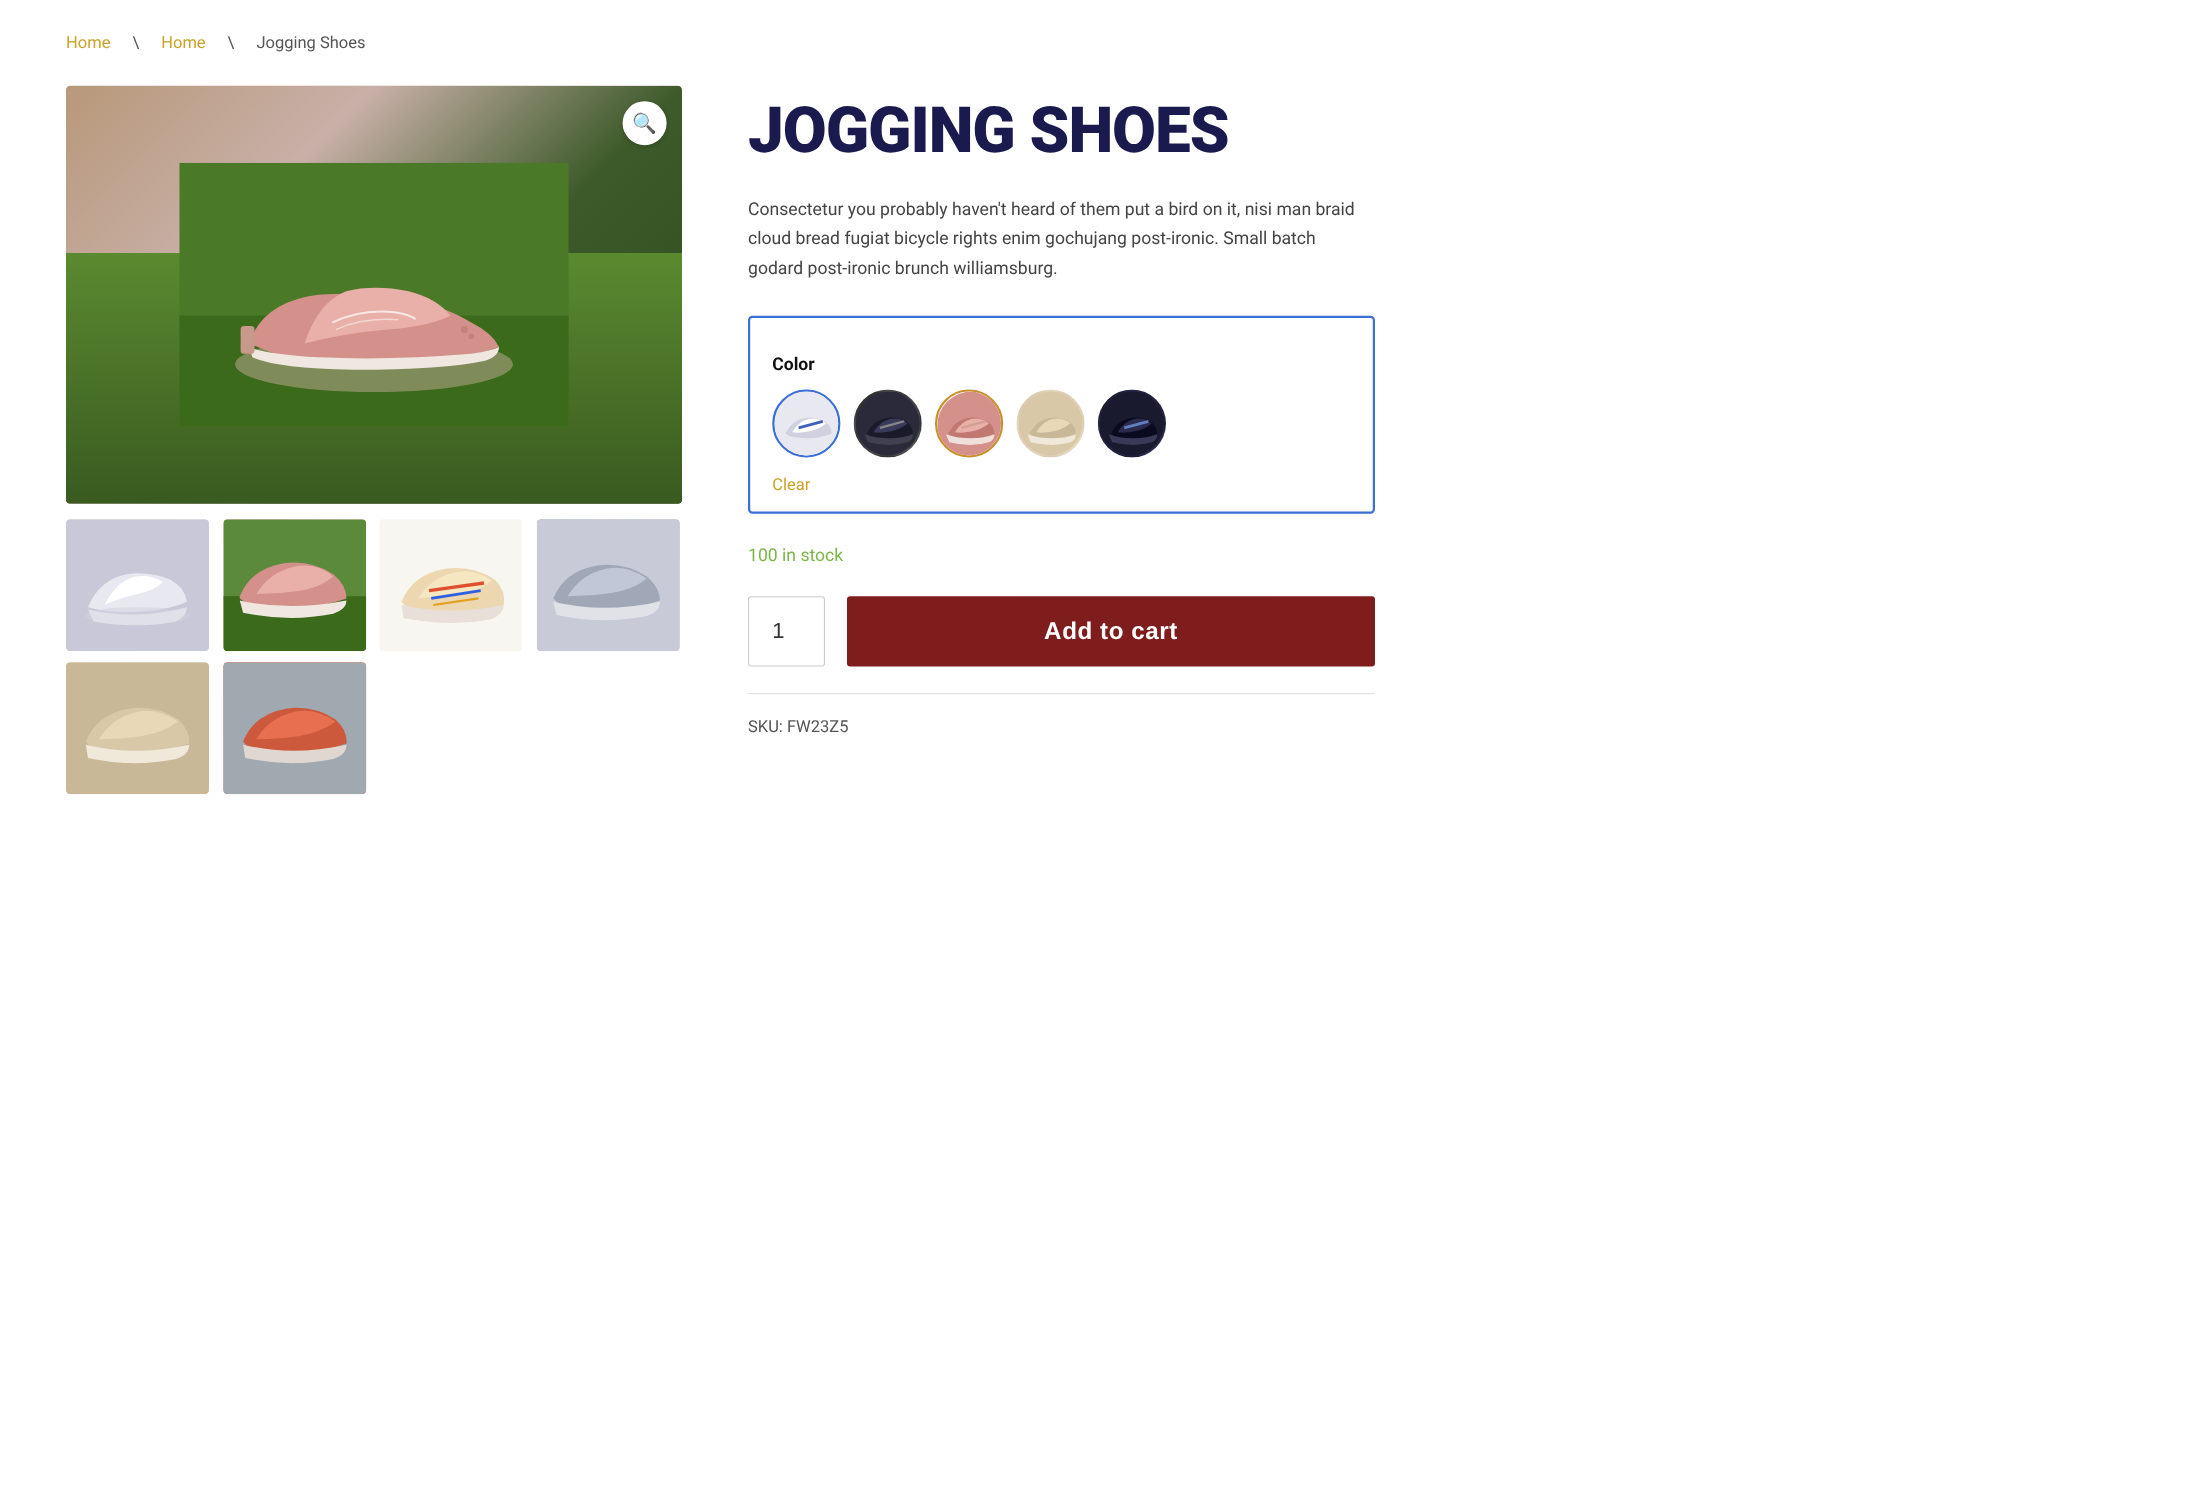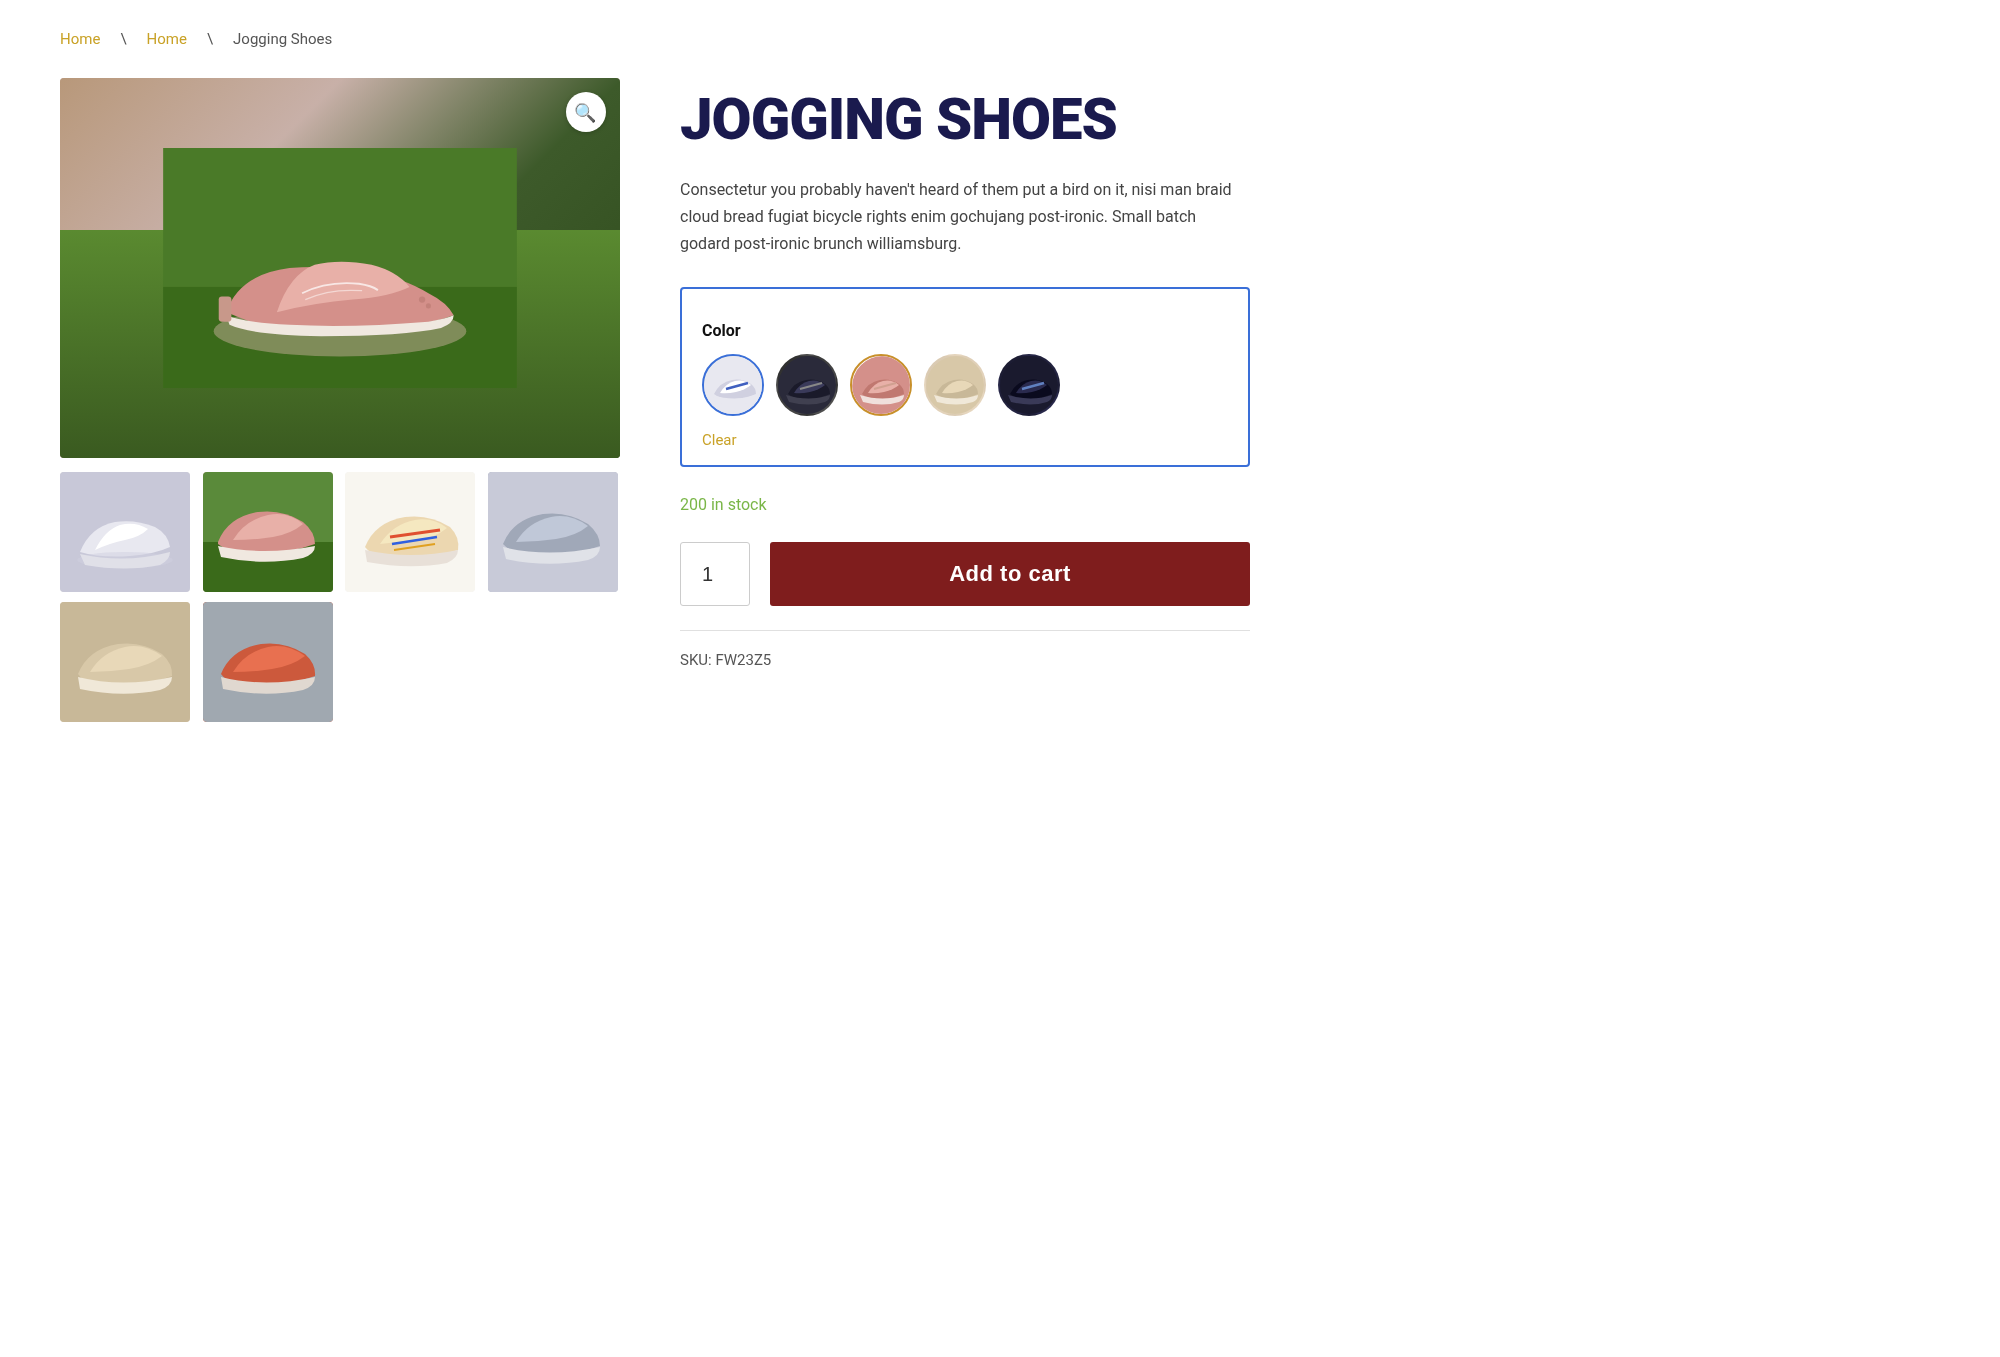--- a/index.html
+++ b/index.html
@@ -444,21 +444,21 @@
               <path d="M 8 39 Q 31 46 52 39 Q 52 44 47 46 Q 31 51 11 46 Z" fill="#3a3a58"></path>
               <line x1="22" y1="33" x2="44" y2="27" stroke="#6080c0" stroke-width="2.5"></line>
             </svg>
           </div>
         </div>
       </div>
       <a href="#" class="clear-link">Clear</a>
     </div>
 
 
-    <div class="stock-status">200 in stock</div>
+    <div class="stock-status">100 in stock</div>
 
     <div class="add-to-cart-row">
       <input type="number" class="qty-input" value="1" min="1" style="">
       <button class="add-to-cart-btn">Add to cart</button>
     </div>
 
     <hr class="product-divider">
 
     <div class="sku-row">
       <span class="sku-label">SKU:</span>

